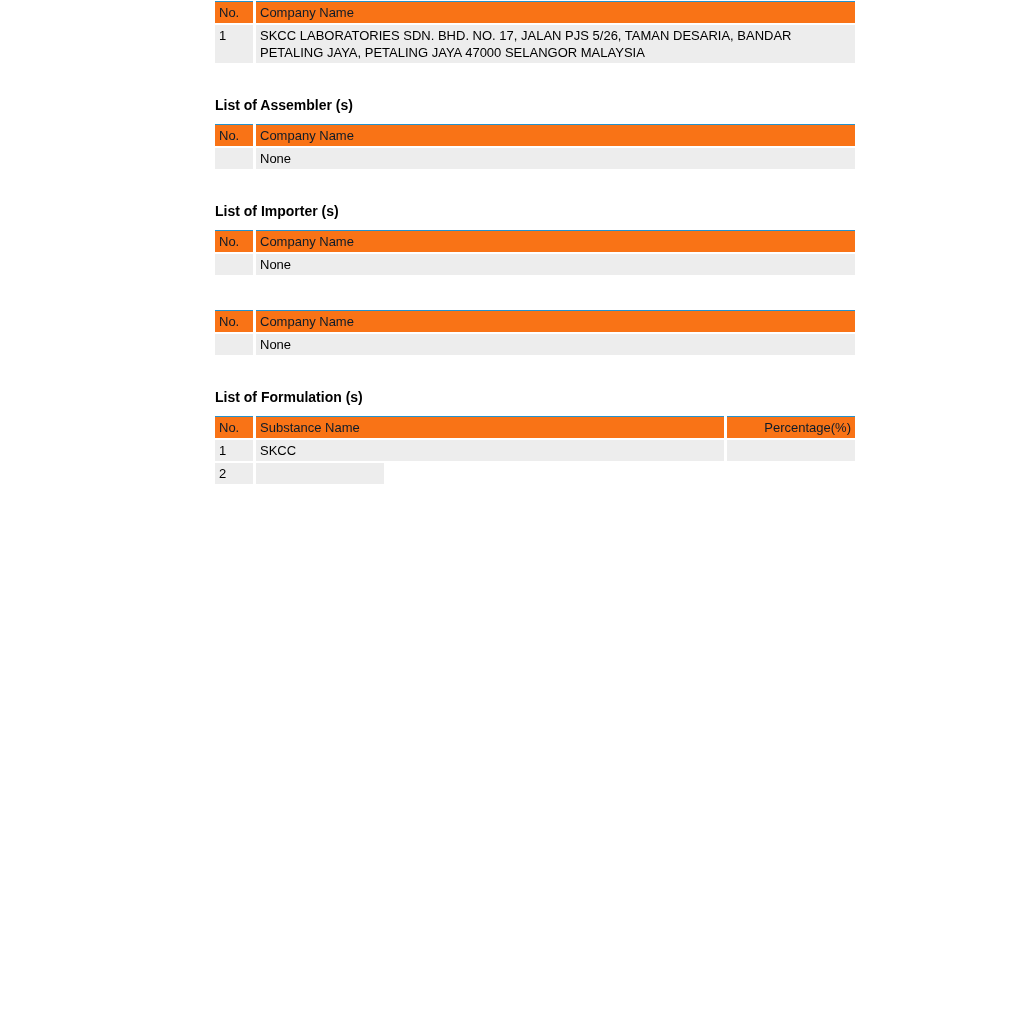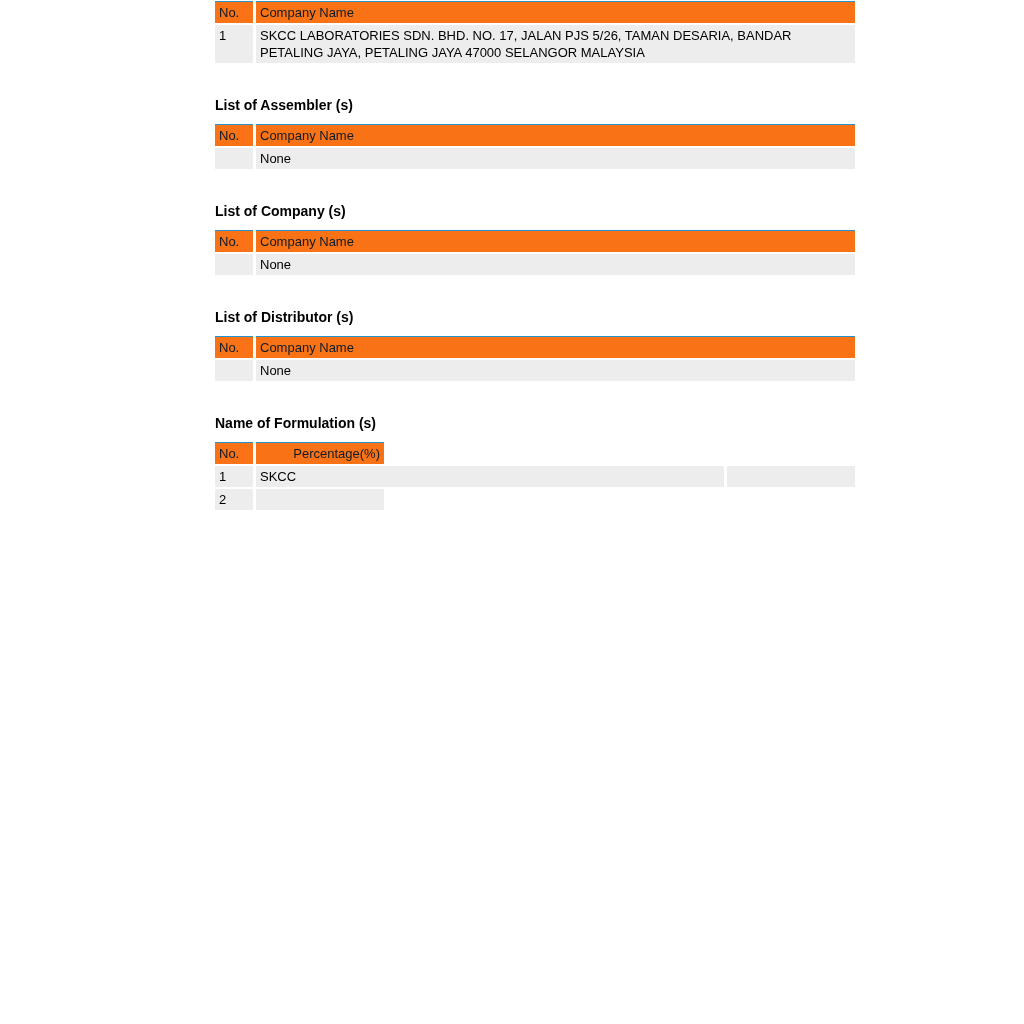--- a/index.html
+++ b/index.html
@@ -71,52 +71,52 @@
         <div class="cell c-company">Company Name</div>
       </div>
       <div class="row">
         <div class="cell c-no"></div>
         <div class="cell c-company">None</div>
       </div>
     </div>
   </div>
 
   <div class="section">
-    <div class="section-title">List of Company (s)</div>
+    <div class="section-title">List of Importer (s)</div>
     <div class="tbl">
       <div class="row hrow">
         <div class="cell c-no">No.</div>
         <div class="cell c-company">Company Name</div>
       </div>
       <div class="row">
         <div class="cell c-no"></div>
         <div class="cell c-company">None</div>
       </div>
     </div>
   </div>
 
   <div class="section">
-    <div class="section-title">List of Distributor (s)</div>
     <div class="tbl">
       <div class="row hrow">
         <div class="cell c-no">No.</div>
         <div class="cell c-company">Company Name</div>
       </div>
       <div class="row">
         <div class="cell c-no"></div>
         <div class="cell c-company">None</div>
       </div>
     </div>
   </div>
 
   <div class="section">
-    <div class="section-title">Name of Formulation (s)</div>
+    <div class="section-title">List of Formulation (s)</div>
     <div class="tbl">
       <div class="row hrow">
         <div class="cell c-no">No.</div>
+        <div class="cell c-substance">Substance Name</div>
         <div class="cell c-pct">Percentage(%)</div>
       </div>
       <div class="row">
         <div class="cell c-no">1</div>
         <div class="cell c-substance">SKCC</div>
         <div class="cell c-pct"></div>
       </div>
       <div class="row">
         <div class="cell c-no">2</div>
         <div class="cell c-pct"></div>

